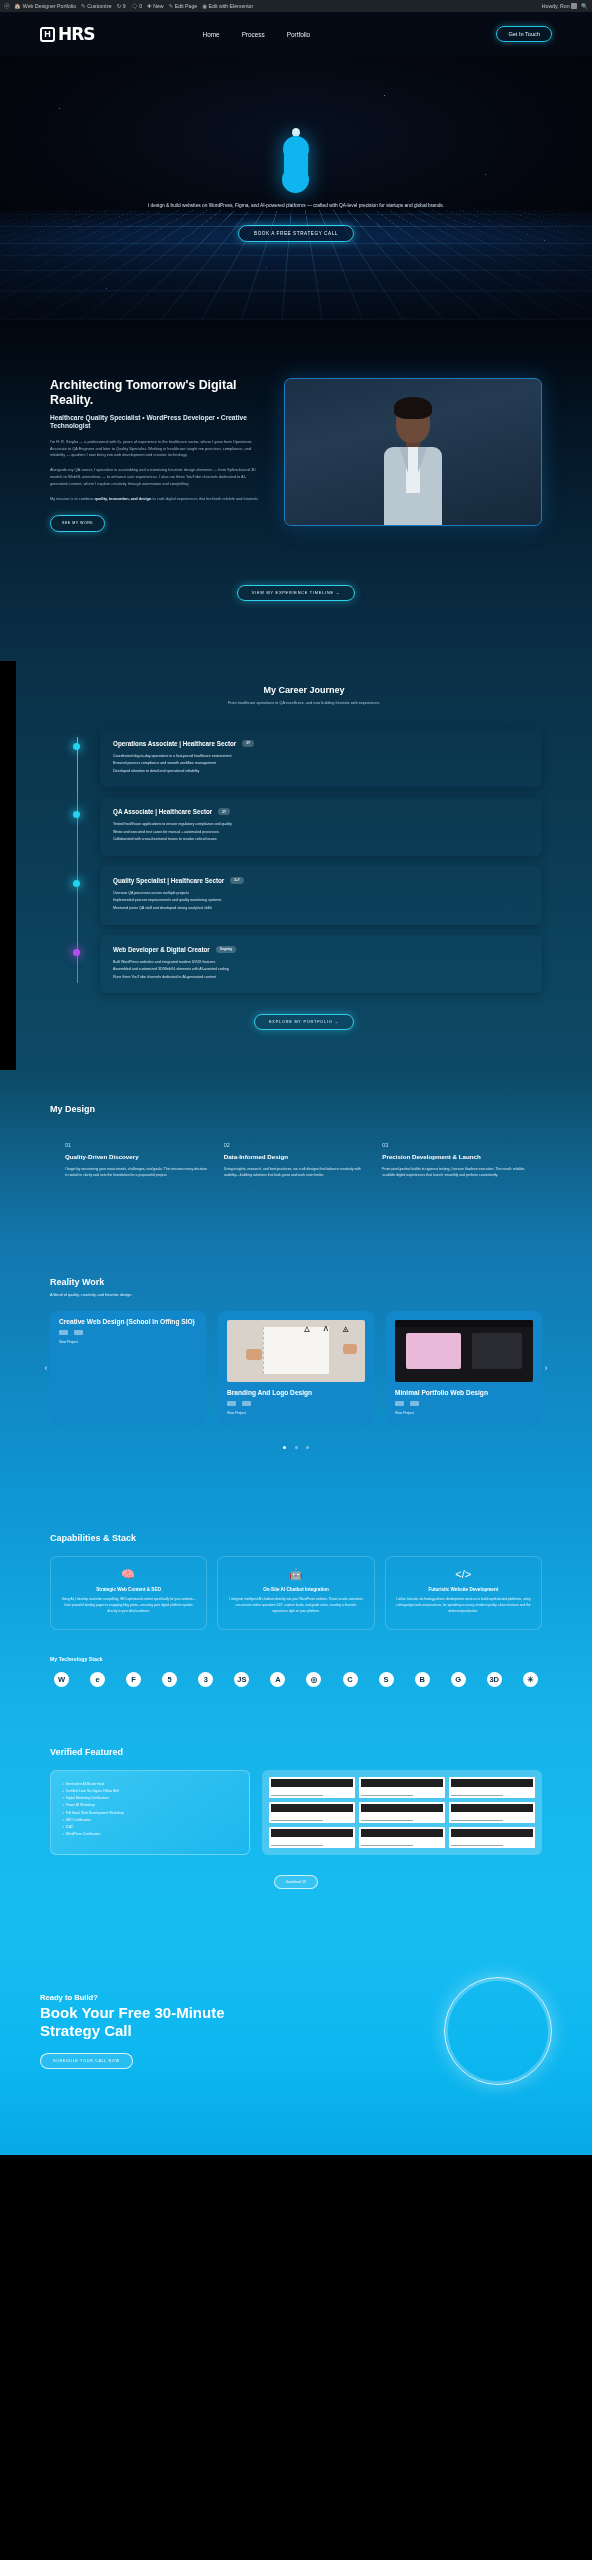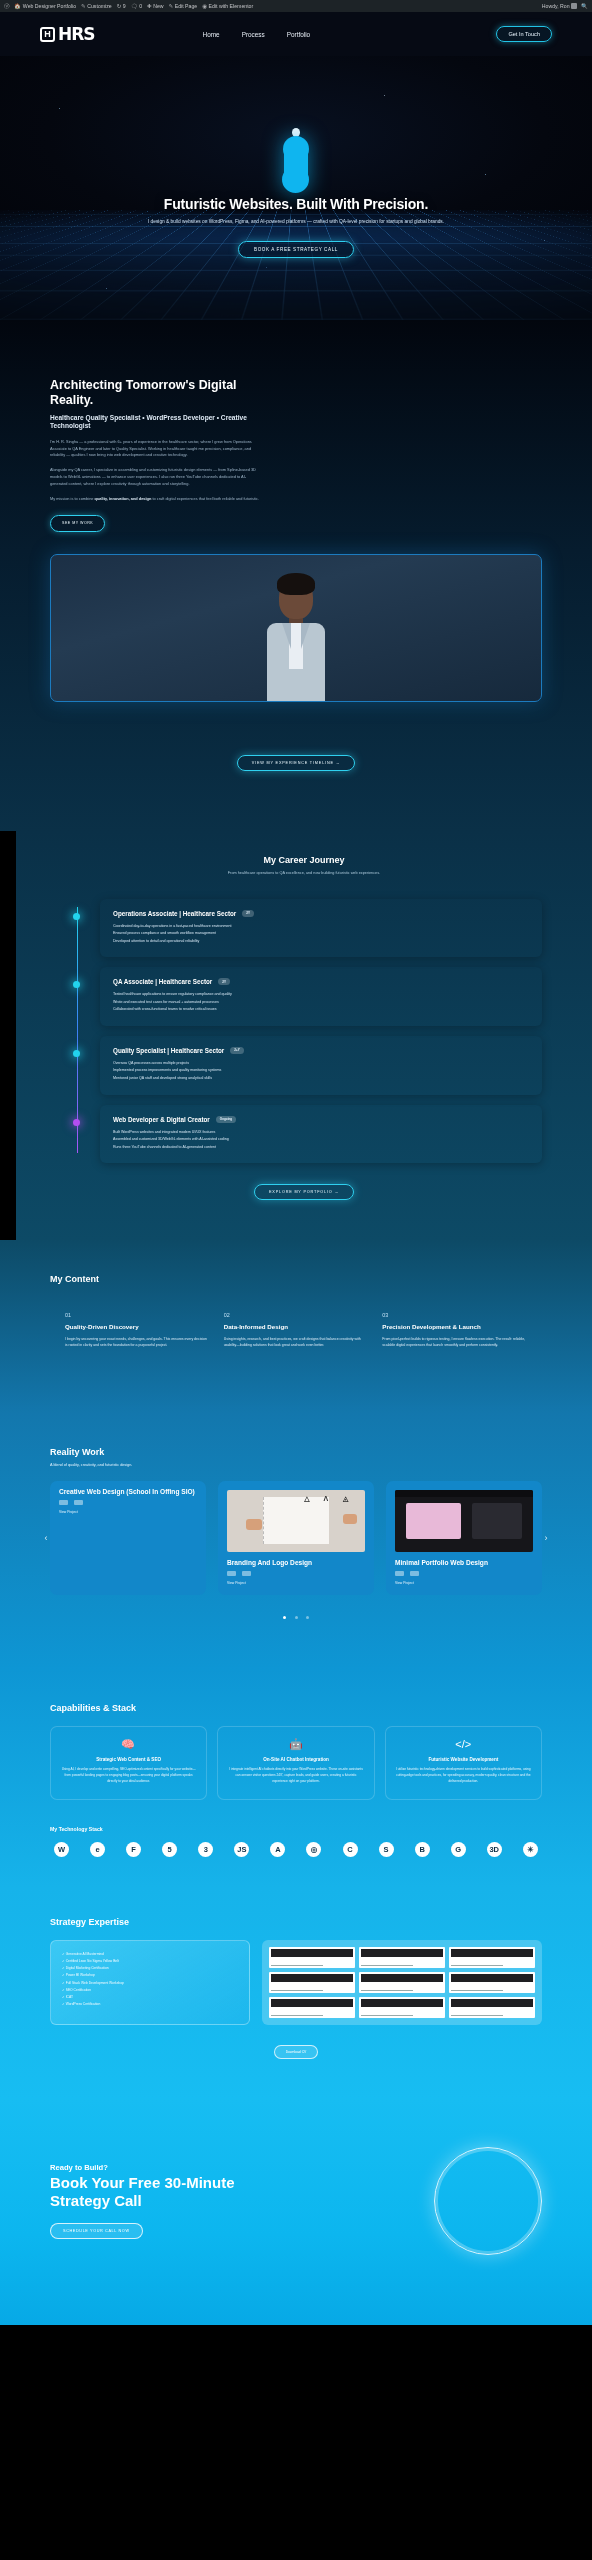--- a/index.html
+++ b/index.html
@@ -98,21 +98,21 @@
     display: inline-block; margin-top: 17px; border: 1px solid #2fd0ef; border-radius: 20px;
     padding: 5px 15px; font-size: 4.6px; letter-spacing: .6px; color: #eefaff;
     background: rgba(5,25,45,.55); box-shadow: 0 0 8px rgba(47,208,239,.5);
   }
 
   
   .about {
     position: relative; padding: 58px 50px 60px;
     background: linear-gradient(to bottom, #02060e 0%, #061c2e 45%, #0a3047 100%);
   }
-  .about-inner { display: flex; gap: 22px; flex-direction: column; }
+  .about-inner { display: flex; gap: 22px; }
   .about-left { width: 212px; }
   .about-h1 { font-size: 12.4px; font-weight: 700; line-height: 1.18; color: #fff; }
   .about-h2 { font-size: 6.6px; font-weight: 700; line-height: 1.25; color: #dfeaf5; margin-top: 7px; }
   .about-p { font-size: 3.9px; line-height: 1.75; color: #9fb6c9; margin-top: 8px; }
   .about-p b { color: #dce9f4; }
   .see-work {
     display: inline-block; margin-top: 12px; border: 1px solid #2fd0ef; border-radius: 16px;
     padding: 5px 11px; font-size: 3.6px; letter-spacing: .5px; color: #eefaff; text-align: center;
     line-height: 1.5; box-shadow: 0 0 7px rgba(47,208,239,.45);
   }
@@ -255,21 +255,21 @@
   .cert::before { content: ""; position: absolute; left: 2px; top: 2px; right: 2px; height: 8px; background: #1f1f22; }
   .cert::after { content: ""; position: absolute; left: 2px; bottom: 2px; width: 60%; height: 1.5px; background: #9aa; }
   .dl-wrap { text-align: center; margin-top: 14px; }
   .dl-btn {
     display: inline-block; border: 1px solid rgba(255,255,255,.75); border-radius: 14px;
     padding: 4px 11px; font-size: 3.4px; color: #fff; background: rgba(255,255,255,.14);
   }
 
   
   .cta {
-    padding: 48px 50px 70px; background: linear-gradient(to bottom, #17bdf2 0%, #0cb6ef 60%, #07a9e6 100%);
+    padding: 48px 40px 70px; background: linear-gradient(to bottom, #17bdf2 0%, #0cb6ef 60%, #07a9e6 100%);
     display: flex; align-items: center; gap: 4px; position: relative;
   }
   .cta-left { width: 215px; }
   .cta-pre { font-size: 7.6px; font-weight: 700; color: #fff; }
   .cta-h { font-size: 15px; font-weight: 700; color: #fff; line-height: 1.2; margin-top: 2px; }
   .cta-btn {
     display: inline-block; margin-top: 13px; border: 1px solid rgba(255,255,255,.8); border-radius: 16px;
     padding: 5px 12px; font-size: 3.8px; letter-spacing: .6px; color: #fff; background: rgba(255,255,255,.12);
   }
   .cta-ring {
@@ -339,21 +339,20 @@
   </div>
 
   <div class="hero">
     <div class="hero-stars"></div>
     <div class="blob-wrap">
       <div class="blob-dot"></div>
       <div class="blob-body"></div>
     </div>
     <div class="grid-floor"></div>
     <div class="hero-copy">
-      <div class="hero-title">Futuristic Websites. Built With Precision.</div>
       <div class="hero-sub">I design &amp; build websites on WordPress, Figma, and AI-powered platforms — crafted with QA-level precision for startups and global brands.</div>
       <div class="hero-btn">BOOK A FREE STRATEGY CALL</div>
     </div>
   </div>
 
   <div class="about">
     <div class="about-inner">
       <div class="about-left">
         <div class="about-h1">Architecting Tomorrow's Digital Reality.</div>
         <div class="about-h2">Healthcare Quality Specialist • WordPress Developer • Creative Technologist</div>
@@ -448,21 +447,21 @@
         </div>
       </div>
 
     </div>
     <div class="portfolio-btn-wrap">
       <span class="portfolio-btn">EXPLORE MY PORTFOLIO →</span>
     </div>
   </div>
 
   <div class="process">
-    <div class="sec-h">My Content</div>
+    <div class="sec-h">My Design</div>
     <div class="proc-card">
       <div class="proc-col">
         <div class="proc-num">01</div>
         <div class="proc-t">Quality-Driven Discovery</div>
         <div class="proc-p">I begin by uncovering your exact needs, challenges, and goals. This ensures every decision is rooted in clarity and sets the foundation for a purposeful project.</div>
       </div>
       <div class="proc-col">
         <div class="proc-num">02</div>
         <div class="proc-t">Data-Informed Design</div>
         <div class="proc-p">Using insights, research, and best practices, we craft designs that balance creativity with usability—building solutions that look great and work even better.</div>
@@ -562,21 +561,21 @@
       <span class="st-ico">C</span>
       <span class="st-ico">S</span>
       <span class="st-ico">B</span>
       <span class="st-ico">G</span>
       <span class="st-ico">3D</span>
       <span class="st-ico">✳</span>
     </div>
   </div>
 
   <div class="verified">
-    <div class="sec-h">Strategy Expertise</div>
+    <div class="sec-h">Verified Featured</div>
     <div class="ver-row">
       <ul class="ver-left">
         <li>✓ Generative AI Mastermind</li>
         <li>✓ Certified Lean Six Sigma Yellow Belt</li>
         <li>✓ Digital Marketing Certification</li>
         <li>✓ Power BI Workshop</li>
         <li>✓ Full Stack Web Development Workshop</li>
         <li>✓ SEO Certification</li>
         <li>✓ ICAT</li>
         <li>✓ WordPress Certification</li>

